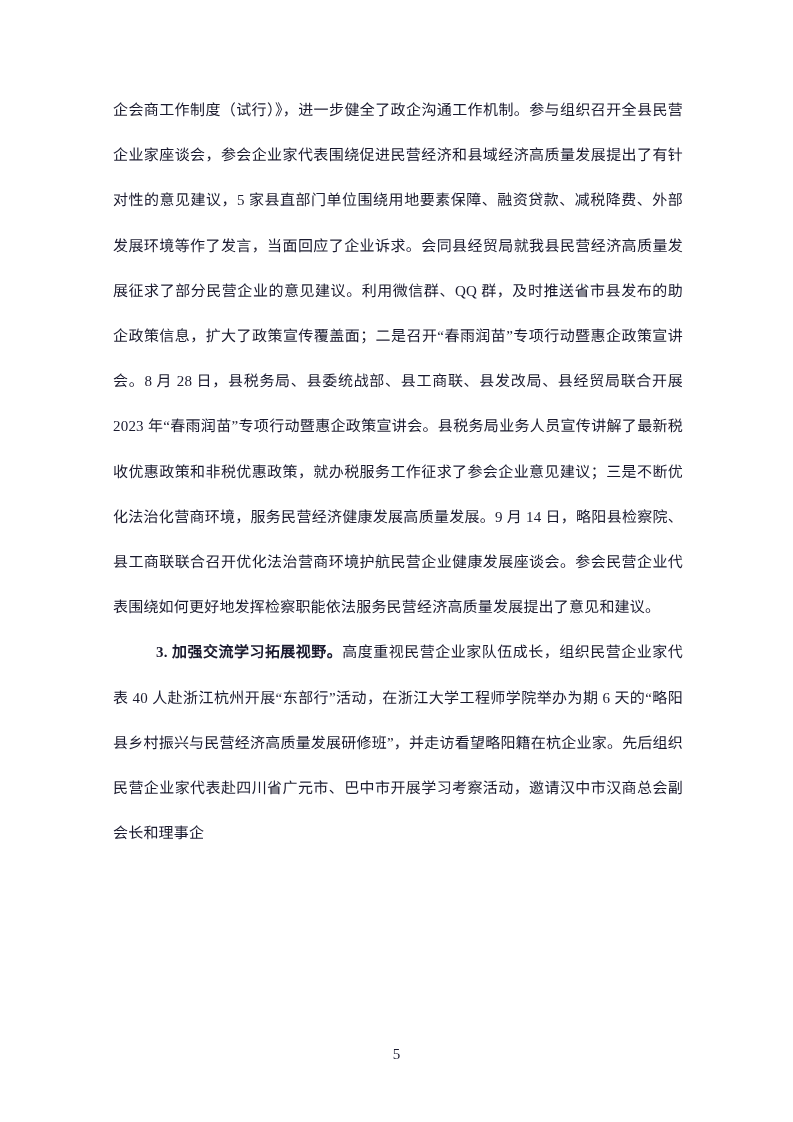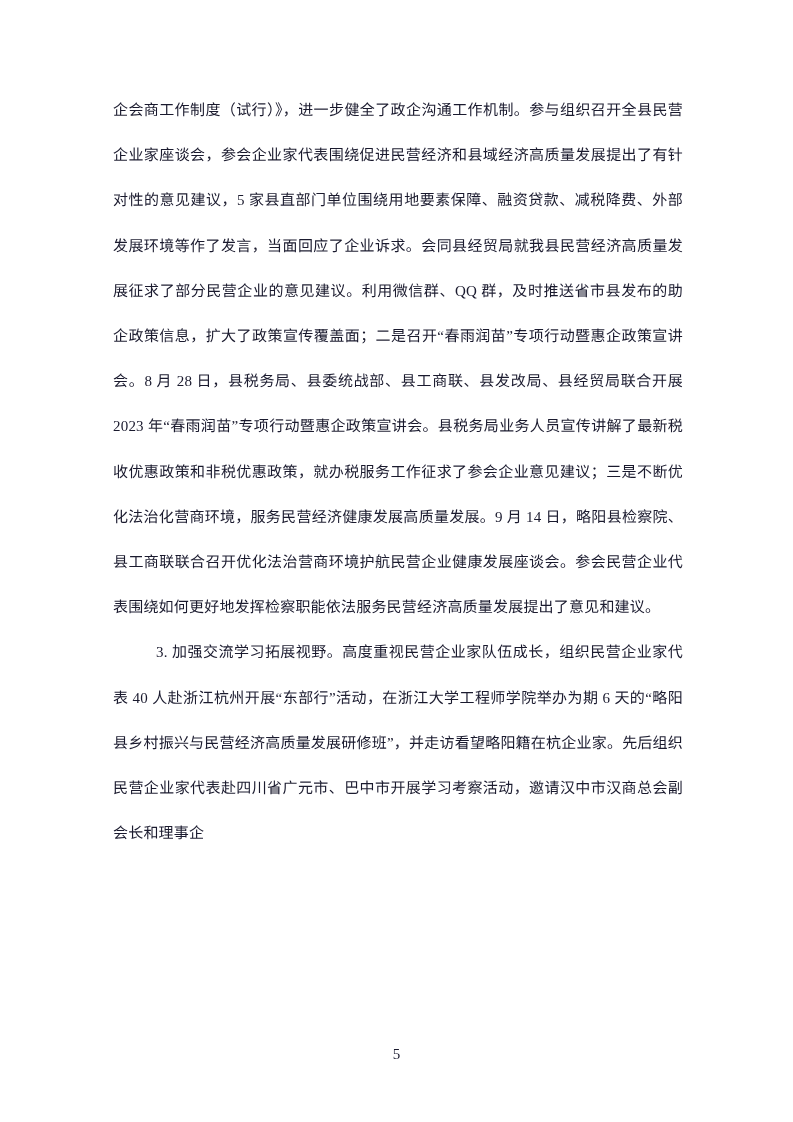--- a/index.html
+++ b/index.html
@@ -35,21 +35,21 @@
     letter-spacing: 0.2px;
     font-family: "Liberation Serif", "DejaVu Serif", serif;
   }
   .para + .para {
     margin-top: 0px;
   }
   .indent {
     text-indent: 43px;
   }
   .bold-head {
-    font-weight: normal;
+    font-weight: bold;
   }
   .footer {
     position: absolute;
     left: 0;
     top: 1046px;
     width: 793px;
     text-align: center;
     font-size: 15px;
     color: #1a1a2e;
     font-family: "Liberation Serif", "DejaVu Serif", serif;

